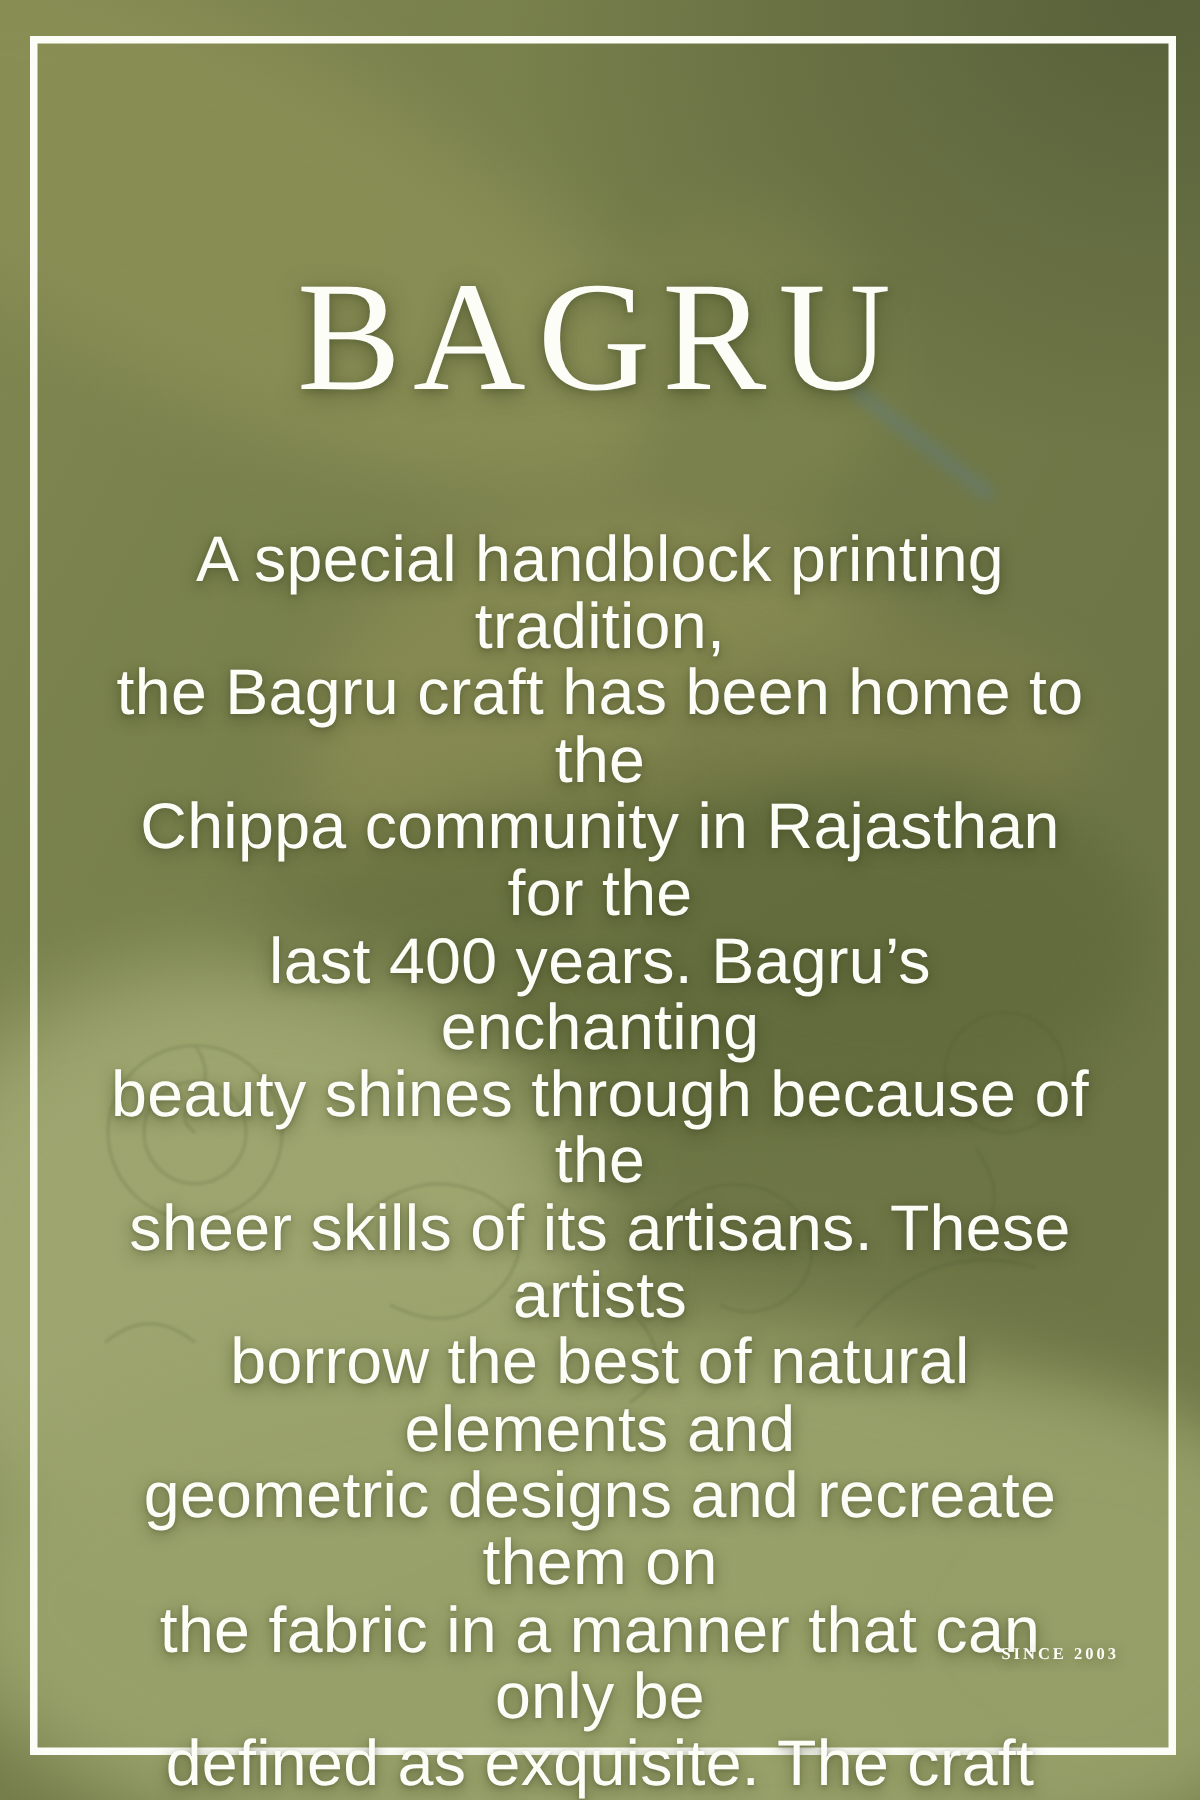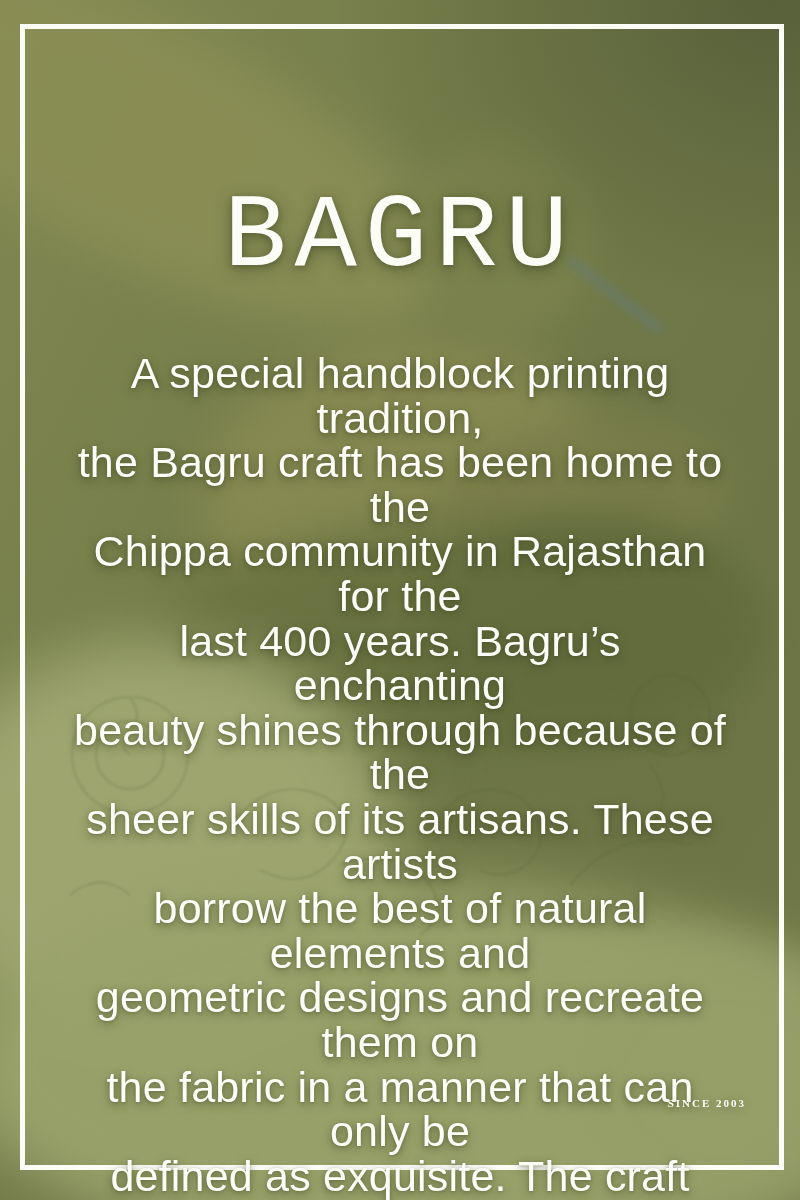--- a/index.html
+++ b/index.html
@@ -34,23 +34,23 @@
   .frame {
     position: absolute;
     left: 20px; top: 24px; right: 16px; bottom: 30px;
     border: 5px solid #fdfdf8;
     pointer-events: none;
   }
   
   .title {
     position: absolute;
     left: 0; right: 0; top: 168px;
-    margin: 12px;
+    margin: 0;
     text-align: center;
-    font-family: Liberation Mono, monospace;
+    font-family: Liberation Serif, serif;
     font-weight: 400;
     font-size: 104px;
     line-height: 1.1;
     letter-spacing: 8px;
     color: #fdfdf8;
     text-shadow: 0 4px 16px rgba(54,62,30,.55), 0 2px 5px rgba(54,62,30,.35);
   }
   .body-text {
     position: absolute;
     left: 70px; top: 351px;

